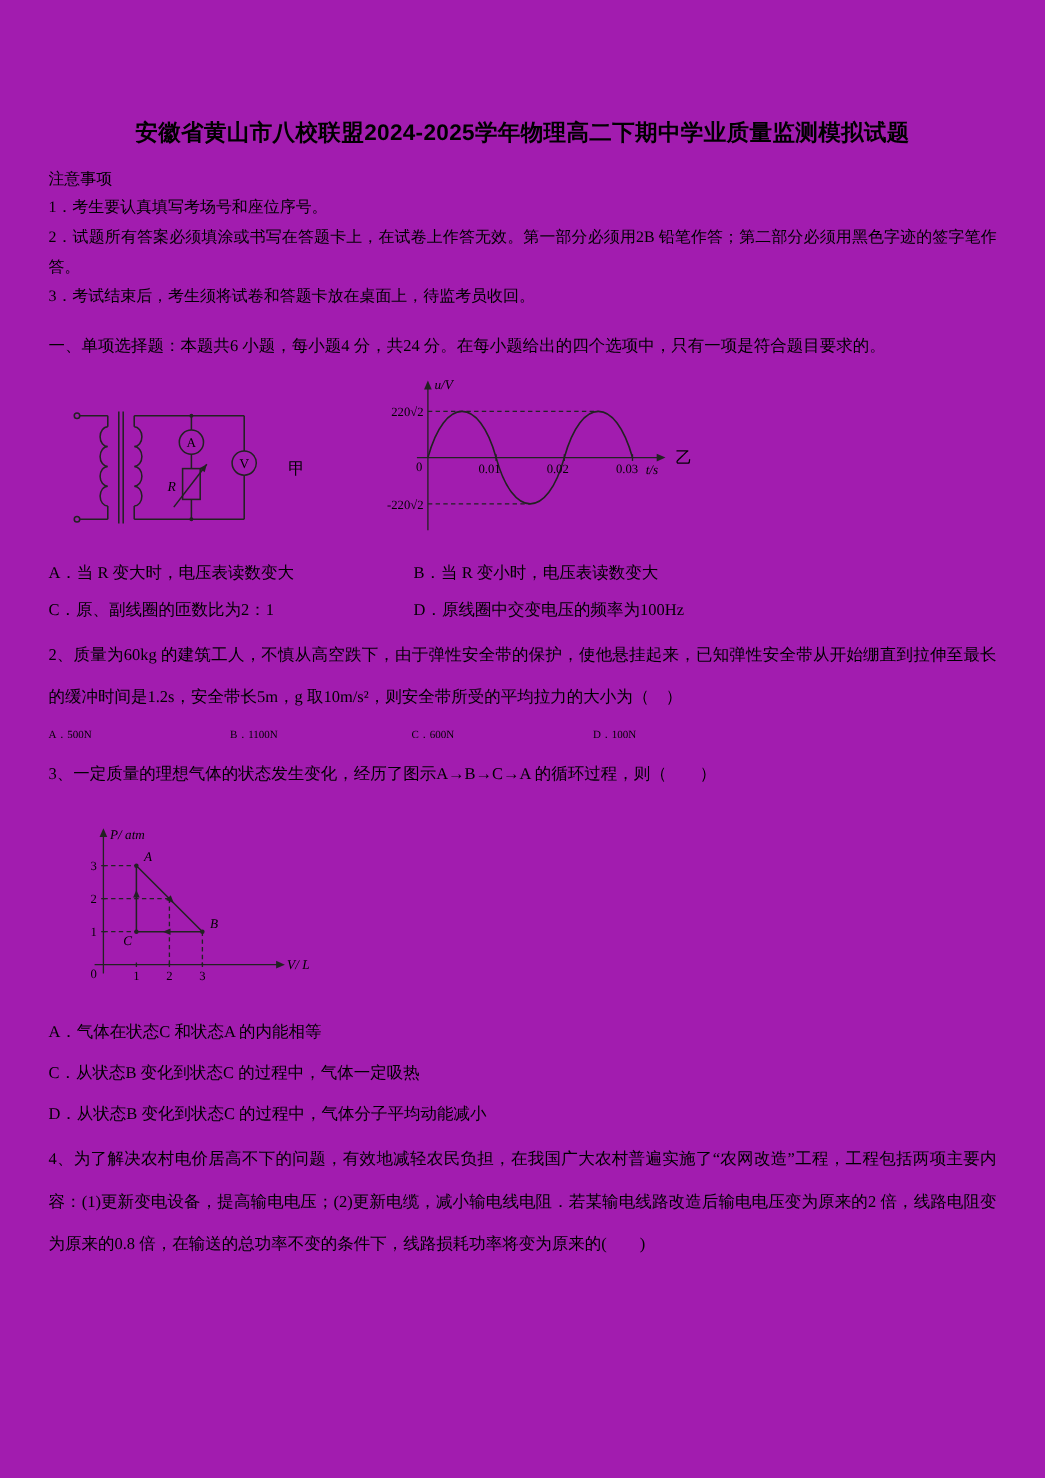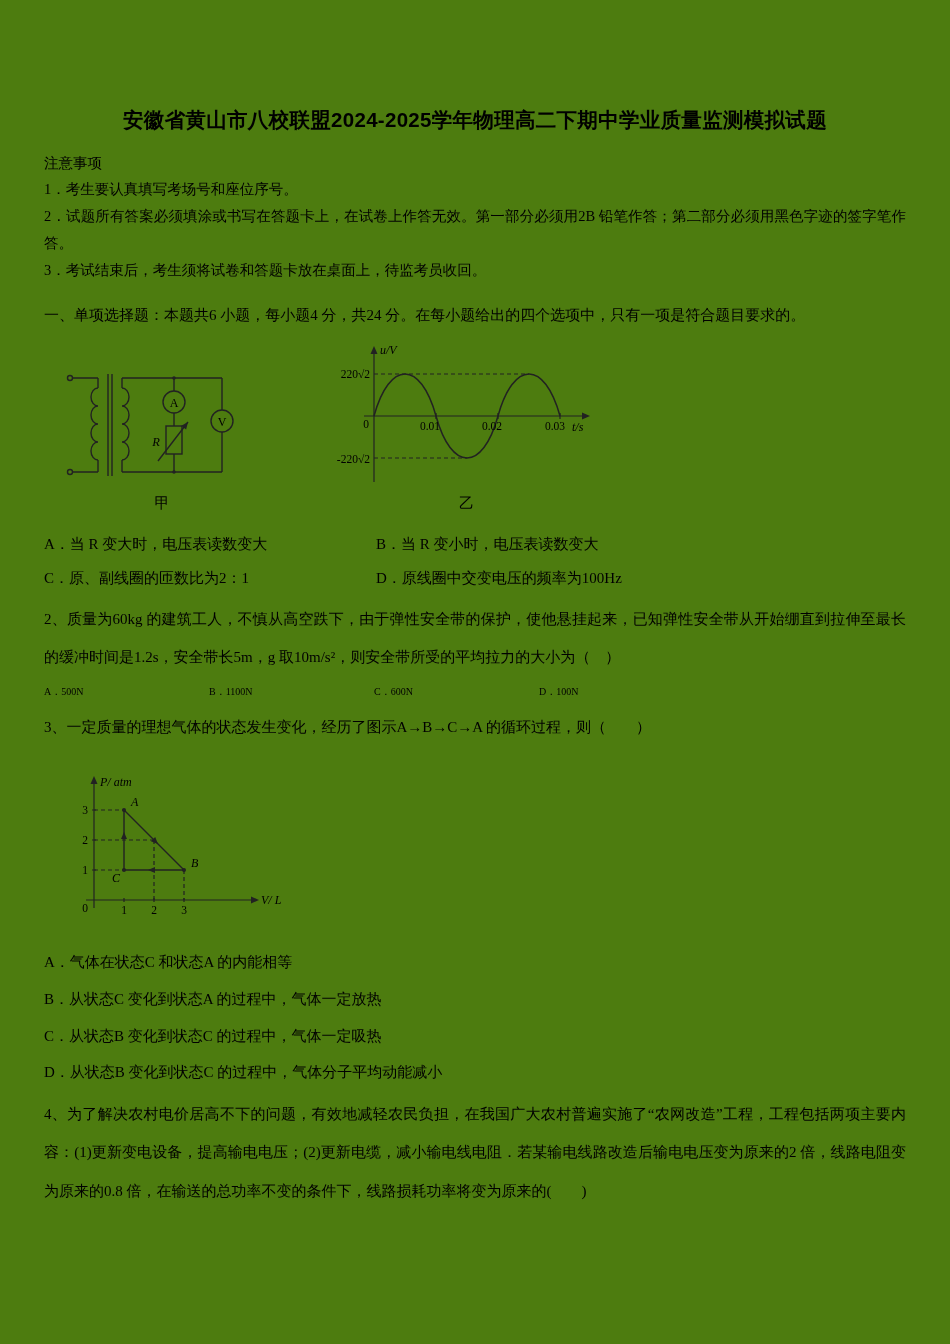--- a/index.html
+++ b/index.html
@@ -1,39 +1,39 @@
 <!DOCTYPE html>
 <html><head>
 <meta charset="utf-8">
 <style>
   * { margin:0; padding:0; box-sizing:border-box; }
   html, body { background:#ffffff; }
   body { width:950px; font-family:"Liberation Serif","DejaVu Serif",serif; color:#000; }
   .page {
     position:relative;
     width:950px; height:1344px;
-    background:#4d7c0f;
+    background:#a21caf;
     padding:106px 44px 0 44px;
     overflow:hidden;
   }
   .title {
     font-family:"Liberation Sans","DejaVu Sans",sans-serif;
     font-size:20.5px; font-weight:700;
     text-align:center; letter-spacing:0.3px;
     margin-bottom:16px;
   }
   .note-heading { font-size:14.5px; line-height:1.8; }
   .note { font-size:14.5px; line-height:1.85; text-align:justify; }
   .section-heading { margin-top:18px; font-size:15px; line-height:1.9; text-align:justify; }
   .stem { font-size:15px; line-height:2.55; text-align:justify; margin-top:4px; }
   .figures-row {
     display:flex; align-items:flex-end; gap:72px;
     margin:10px 0 2px 18px;
   }
-  figure { display:flex; flex-direction:column; align-items:center;text-align:right; }
+  figure { display:flex; flex-direction:row; align-items:center;text-align:right; }
   figcaption { font-size:15px; margin-top:4px; }
   .options-2col {
     display:grid; grid-template-columns:332px 1fr;
     font-size:15px; line-height:2.3; margin-top:14px;
   }
   .options-inline { display:flex; font-size:10px; line-height:2.35; margin-top:4px; }
   .options-inline span { width:165px; }
   .options-list { margin-top:14px; }
   .options-list p { font-size:15px; line-height:2.45; }
   .pv-figure { margin:24px 0 0 12px; }
@@ -173,20 +173,19 @@
       <text x="98" y="144" font-size="11.5" text-anchor="middle">2</text>
       <text x="128" y="144" font-size="11.5" text-anchor="middle">3</text>
       <text x="75" y="36" font-size="12" class="ital">A</text>
       <text x="135" y="97" font-size="12" class="ital">B</text>
       <text x="56" y="112" font-size="12" class="ital">C</text>
     </svg>
   </figure>
 
   <div class="options-list">
     <p>A．气体在状态C 和状态A 的内能相等</p>
-    <p>B．从状态C 变化到状态A 的过程中，气体一定放热</p>
     <p>C．从状态B 变化到状态C 的过程中，气体一定吸热</p>
     <p>D．从状态B 变化到状态C 的过程中，气体分子平均动能减小</p>
   </div>
 
   <p class="stem">4、为了解决农村电价居高不下的问题，有效地减轻农民负担，在我国广大农村普遍实施了“农网改造”工程，工程包括两项主要内容：(1)更新变电设备，提高输电电压；(2)更新电缆，减小输电线电阻．若某输电线路改造后输电电压变为原来的2 倍，线路电阻变为原来的0.8 倍，在输送的总功率不变的条件下，线路损耗功率将变为原来的(　　)</p>
 
 </div>
 
 </body></html>

